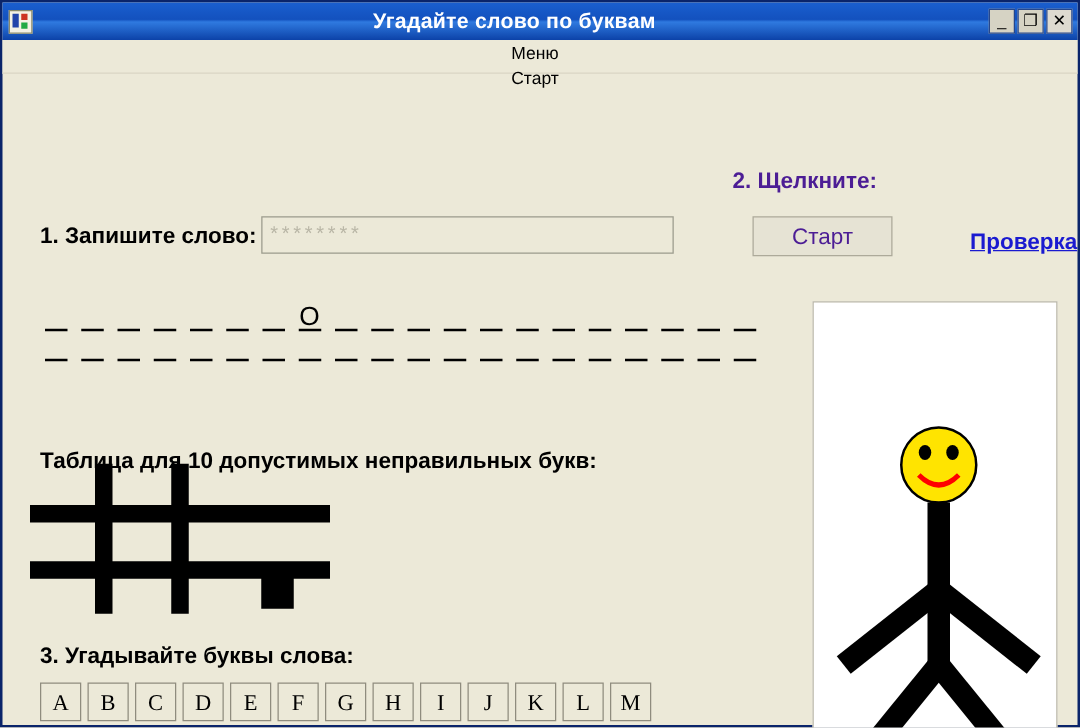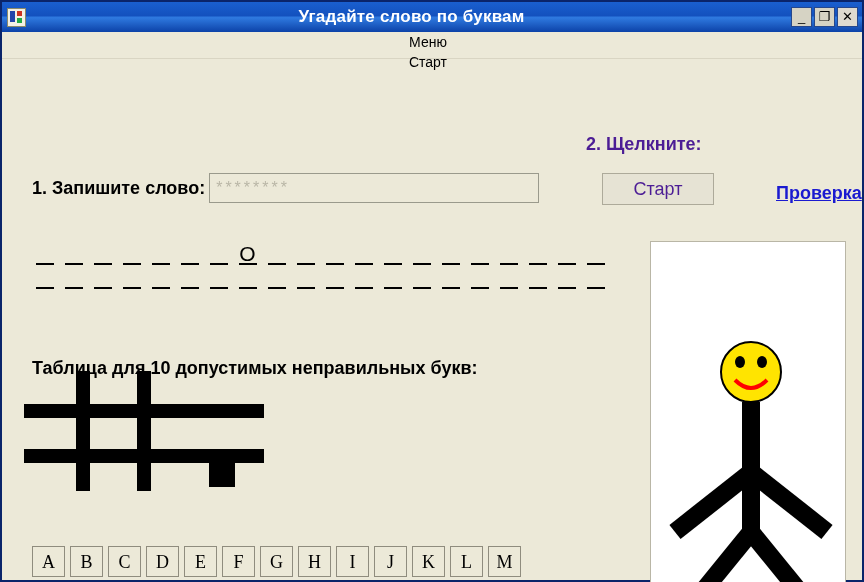--- a/index.html
+++ b/index.html
@@ -485,20 +485,21 @@
     <div class="table-label">Таблица для 10 допустимых неправильных букв:</div>
 
     <div class="hashbox">
       <div class="hline" style="left:0px; top:33px; width:240px;"></div>
       <div class="hline" style="left:0px; top:78px; width:240px;"></div>
       <div class="vline" style="left:52px; top:0px; height:120px;"></div>
       <div class="vline" style="left:113px; top:0px; height:120px;"></div>
       <div class="sqmark" style="left:185px; top:90px;"></div>
     </div>
 
+    <div class="step3-label">3. Угадывайте буквы слова:</div>
 
     <div class="letters">
       <div class="letter-row" id="letter-row-1">
           <button class="letter-btn">A</button>
           <button class="letter-btn">B</button>
           <button class="letter-btn">C</button>
           <button class="letter-btn">D</button>
           <button class="letter-btn">E</button>
           <button class="letter-btn">F</button>
           <button class="letter-btn">G</button>

